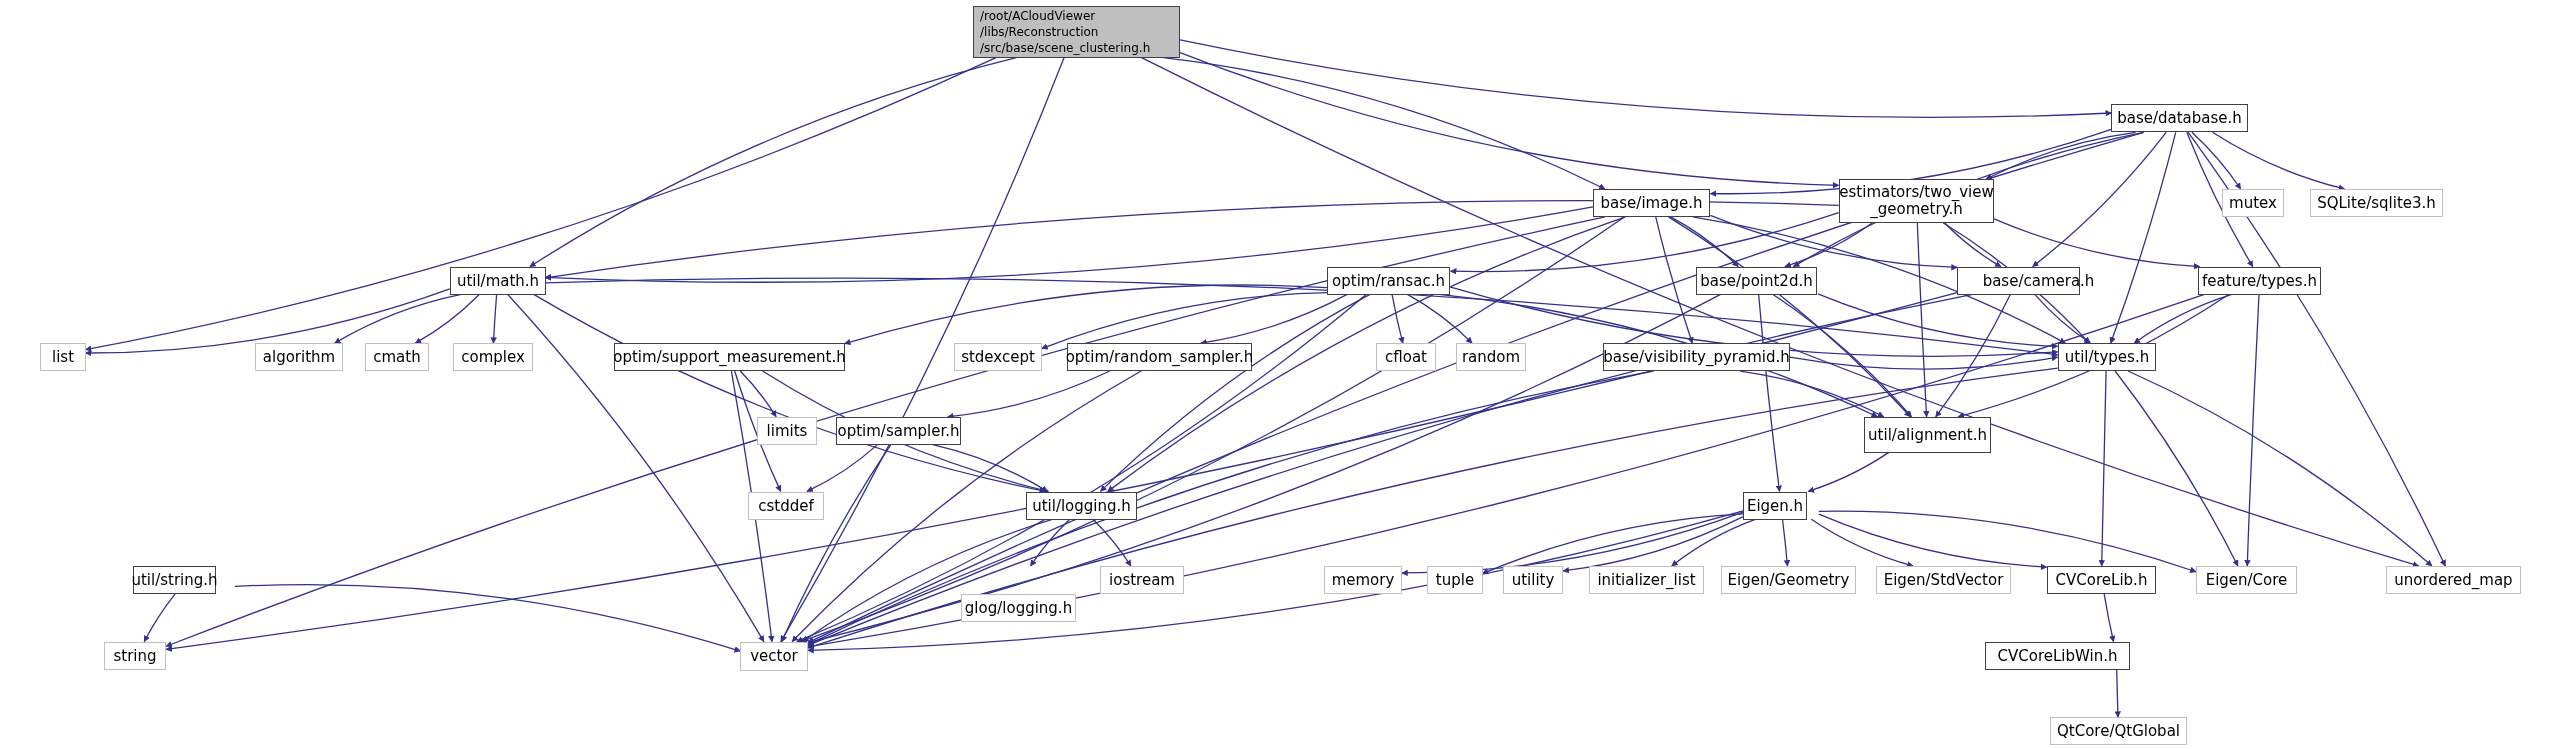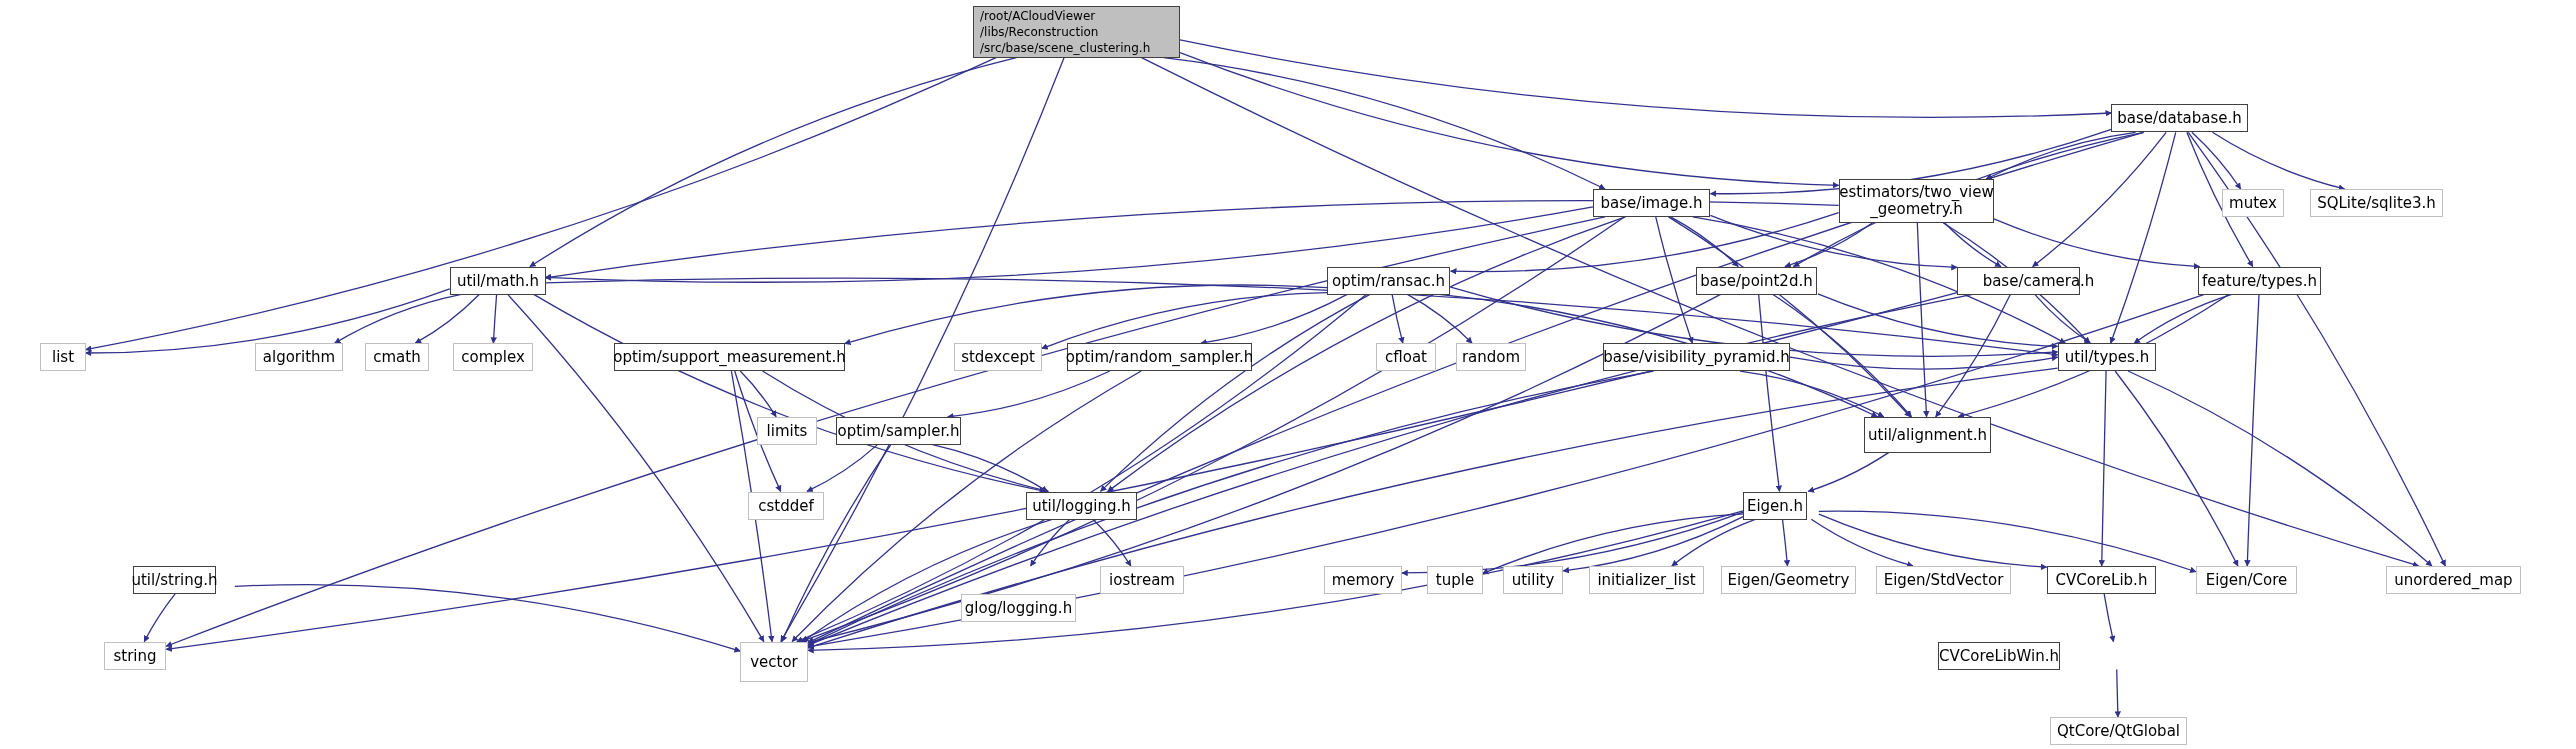--- a/index.html
+++ b/index.html
@@ -166,17 +166,17 @@
     <div class="node sys" style="left: 1427px; top: 566px; width: 56px; height: 28px;">tuple</div>
     <div class="node sys" style="left: 1503px; top: 566px; width: 60px; height: 28px;">utility</div>
     <div class="node sys" style="left: 1589px; top: 566px; width: 115px; height: 28px;">initializer_list</div>
     <div class="node sys" style="left: 1721px; top: 566px; width: 135px; height: 28px;">Eigen/Geometry</div>
     <div class="node sys" style="left: 1876px; top: 566px; width: 135px; height: 28px;">Eigen/StdVector</div>
     <div class="node local" style="left: 2047px; top: 566px; width: 109px; height: 28px;">CVCoreLib.h</div>
     <div class="node sys" style="left: 2196px; top: 566px; width: 101px; height: 28px;">Eigen/Core</div>
     <div class="node sys" style="left: 2386px; top: 566px; width: 135px; height: 28px;">unordered_map</div>
     <div class="node sys" style="left: 104px; top: 642px; width: 62px; height: 28px;">string</div>
     <div class="node local" style="left: 133px; top: 566px; width: 83px; height: 28px;">util/string.h</div>
-    <div class="node sys" style="left: 740px; top: 642px; width: 68px; height: 40px;">vector</div>
-    <div class="node local" style="left: 1938px; top: 642px; width: 122px; height: 28px;">CVCoreLibWin.h</div>
+    <div class="node sys" style="left: 740px; top: 642px; width: 68px; height: 29px;">vector</div>
+    <div class="node local" style="left: 1985px; top: 642px; width: 145px; height: 28px;">CVCoreLibWin.h</div>
     <div class="node sys" style="left: 2050px; top: 717px; width: 137px; height: 28px;">QtCore/QtGlobal</div>
   </div>
 
 
 </body></html>

